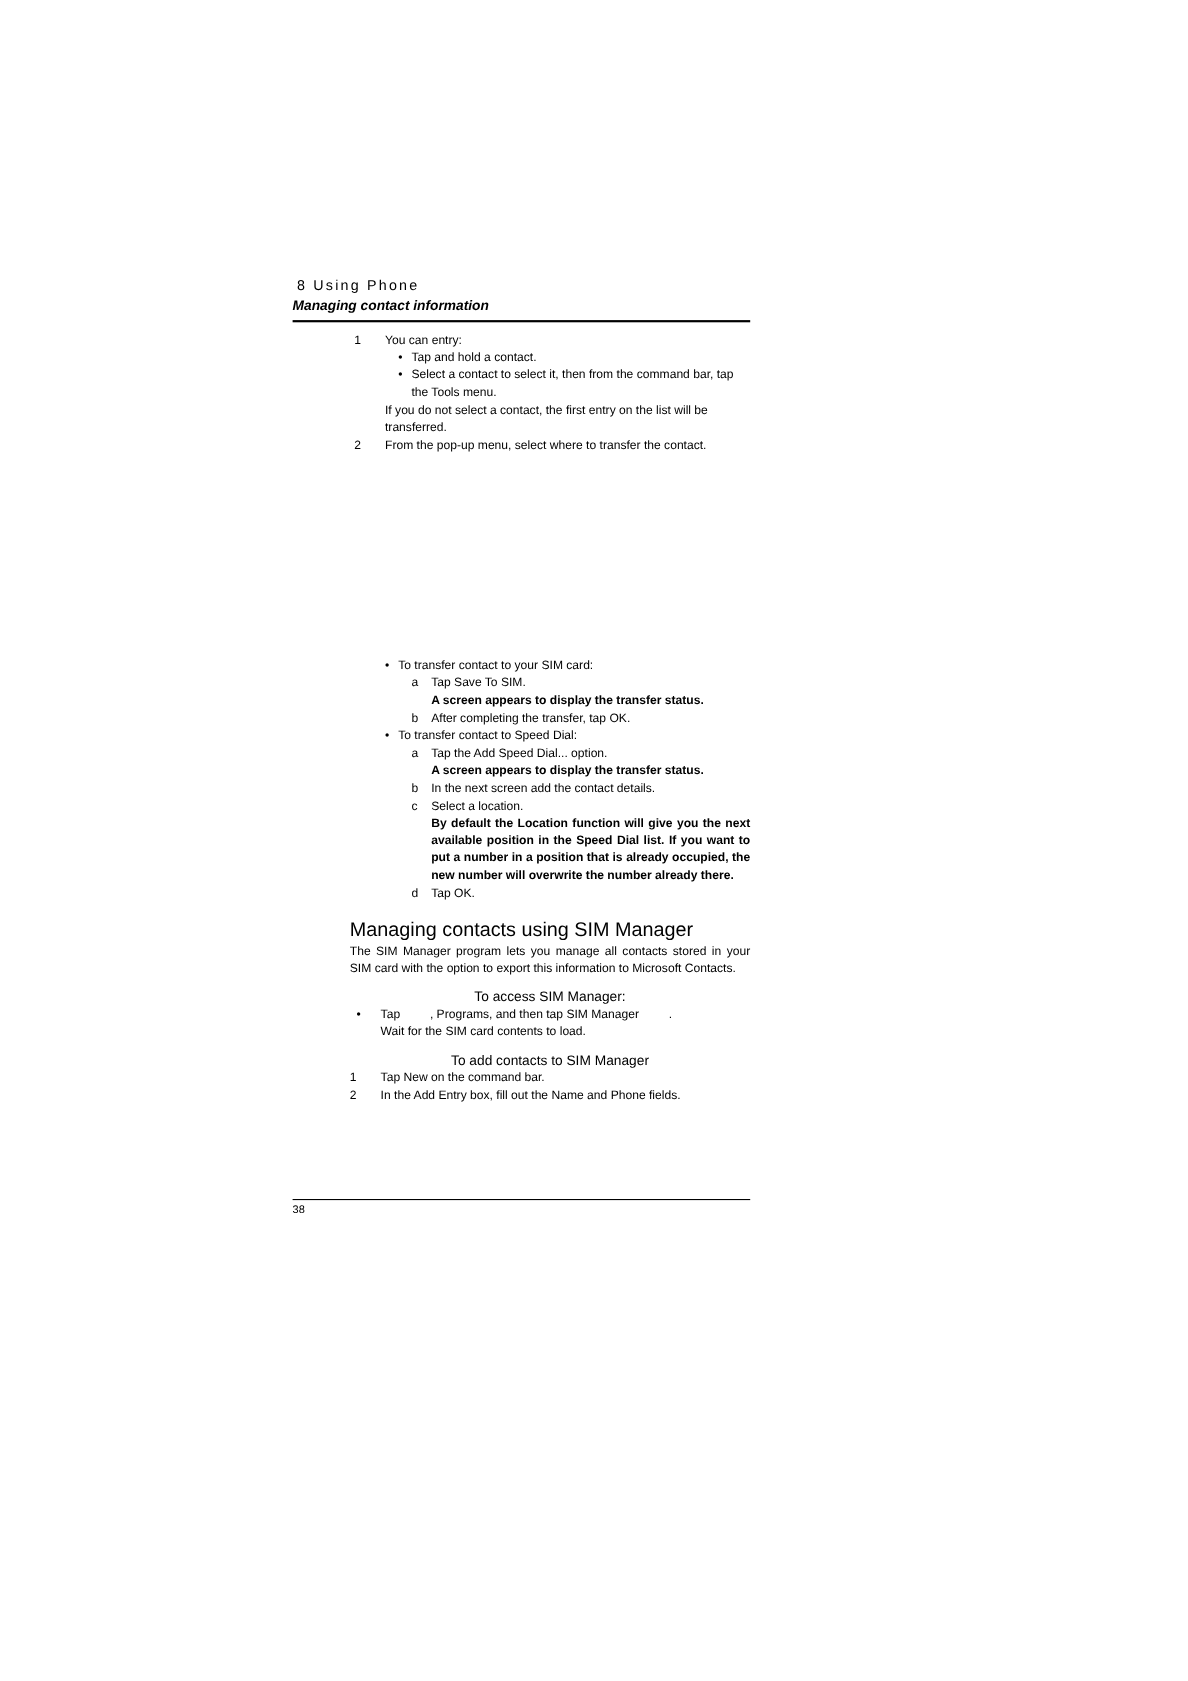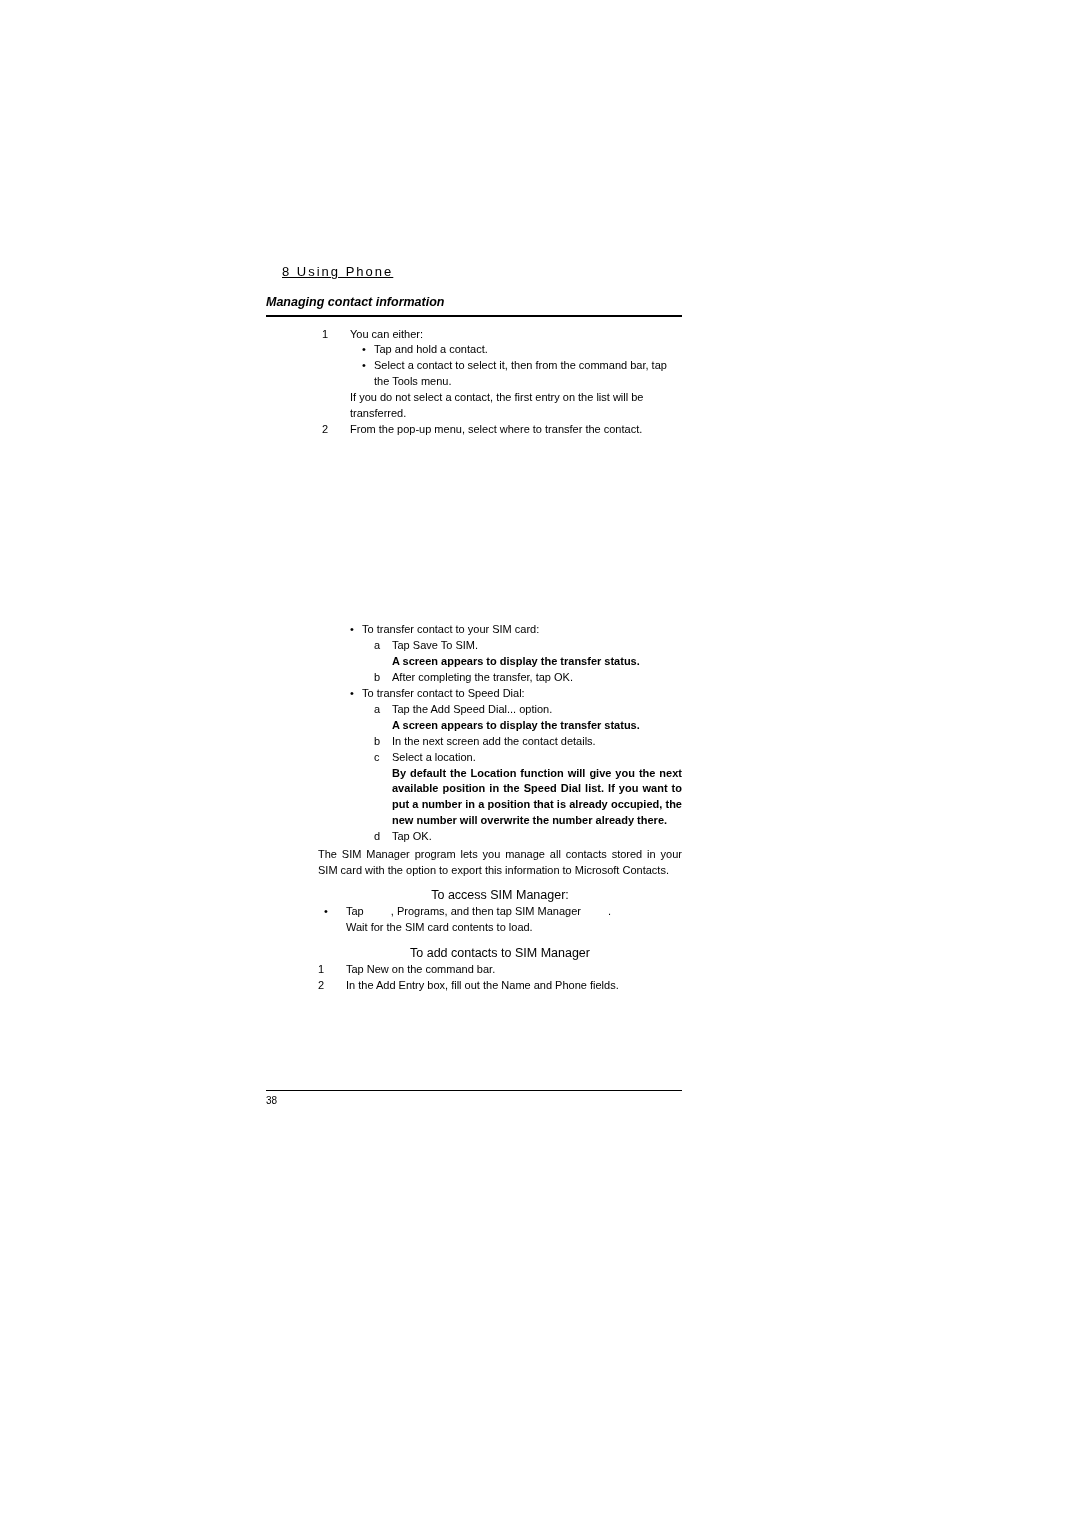--- a/index.html
+++ b/index.html
@@ -19,22 +19,21 @@
     padding: 248px 0 0 0;
   }
   .content {
     margin-left: 266px;
     width: 416px;
   }
   .chapter-line {
     font-size: 13px;
     letter-spacing: 2px;
     font-weight: 400;
-    margin: 16px;
-    text-decoration: underline;
+    margin: 4px;
   }
   .subtitle {
     font-style: italic;
     font-weight: bold;
     font-size: 12.5px;
     margin: 2px 0 0 0;
   }
   .hr {
     height: 1.5px;
     background: #000;
@@ -102,21 +101,21 @@
   <div class="content">
 
     <div class="chapter-line">8 Using Phone</div>
     <div class="subtitle">Managing contact information</div>
     <div class="hr"></div>
 
     <div class="numlist">
       <div class="numrow">
         <div class="num">1</div>
         <div class="body">
-          <span>You can either:</span>
+          <span>You can entry:</span>
           <div class="bullet-nested">
             <div class="bulletrow">
               <div class="dot">•</div>
               <div class="body">Tap and hold a contact.</div>
             </div>
             <div class="bulletrow">
               <div class="dot">•</div>
               <div class="body">Select a contact to select it, then from the command bar, tap the Tools menu.</div>
             </div>
           </div>
@@ -177,20 +176,23 @@
             </div>
             <div class="letrow">
               <div class="let">d</div>
               <div class="body">Tap OK.</div>
             </div>
           </div>
         </div>
       </div>
     </div>
 
+    <div class="h2wrap">
+      <div class="h2">Managing contacts using SIM Manager</div>
+    </div>
     <div class="para">The SIM Manager program lets you manage all contacts stored in your SIM card with the option to export this information to Microsoft Contacts.</div>
 
     <div class="h3">To access SIM Manager:</div>
     <div class="outerbullet">
       <div class="outerbulletrow">
         <div class="dot">•</div>
         <div class="body">
           <span>Tap </span><span class="inline-gap"></span><span>, Programs, and then tap SIM Manager </span><span class="inline-gap"></span><span>.</span>
           <div>Wait for the SIM card contents to load.</div>
         </div>

